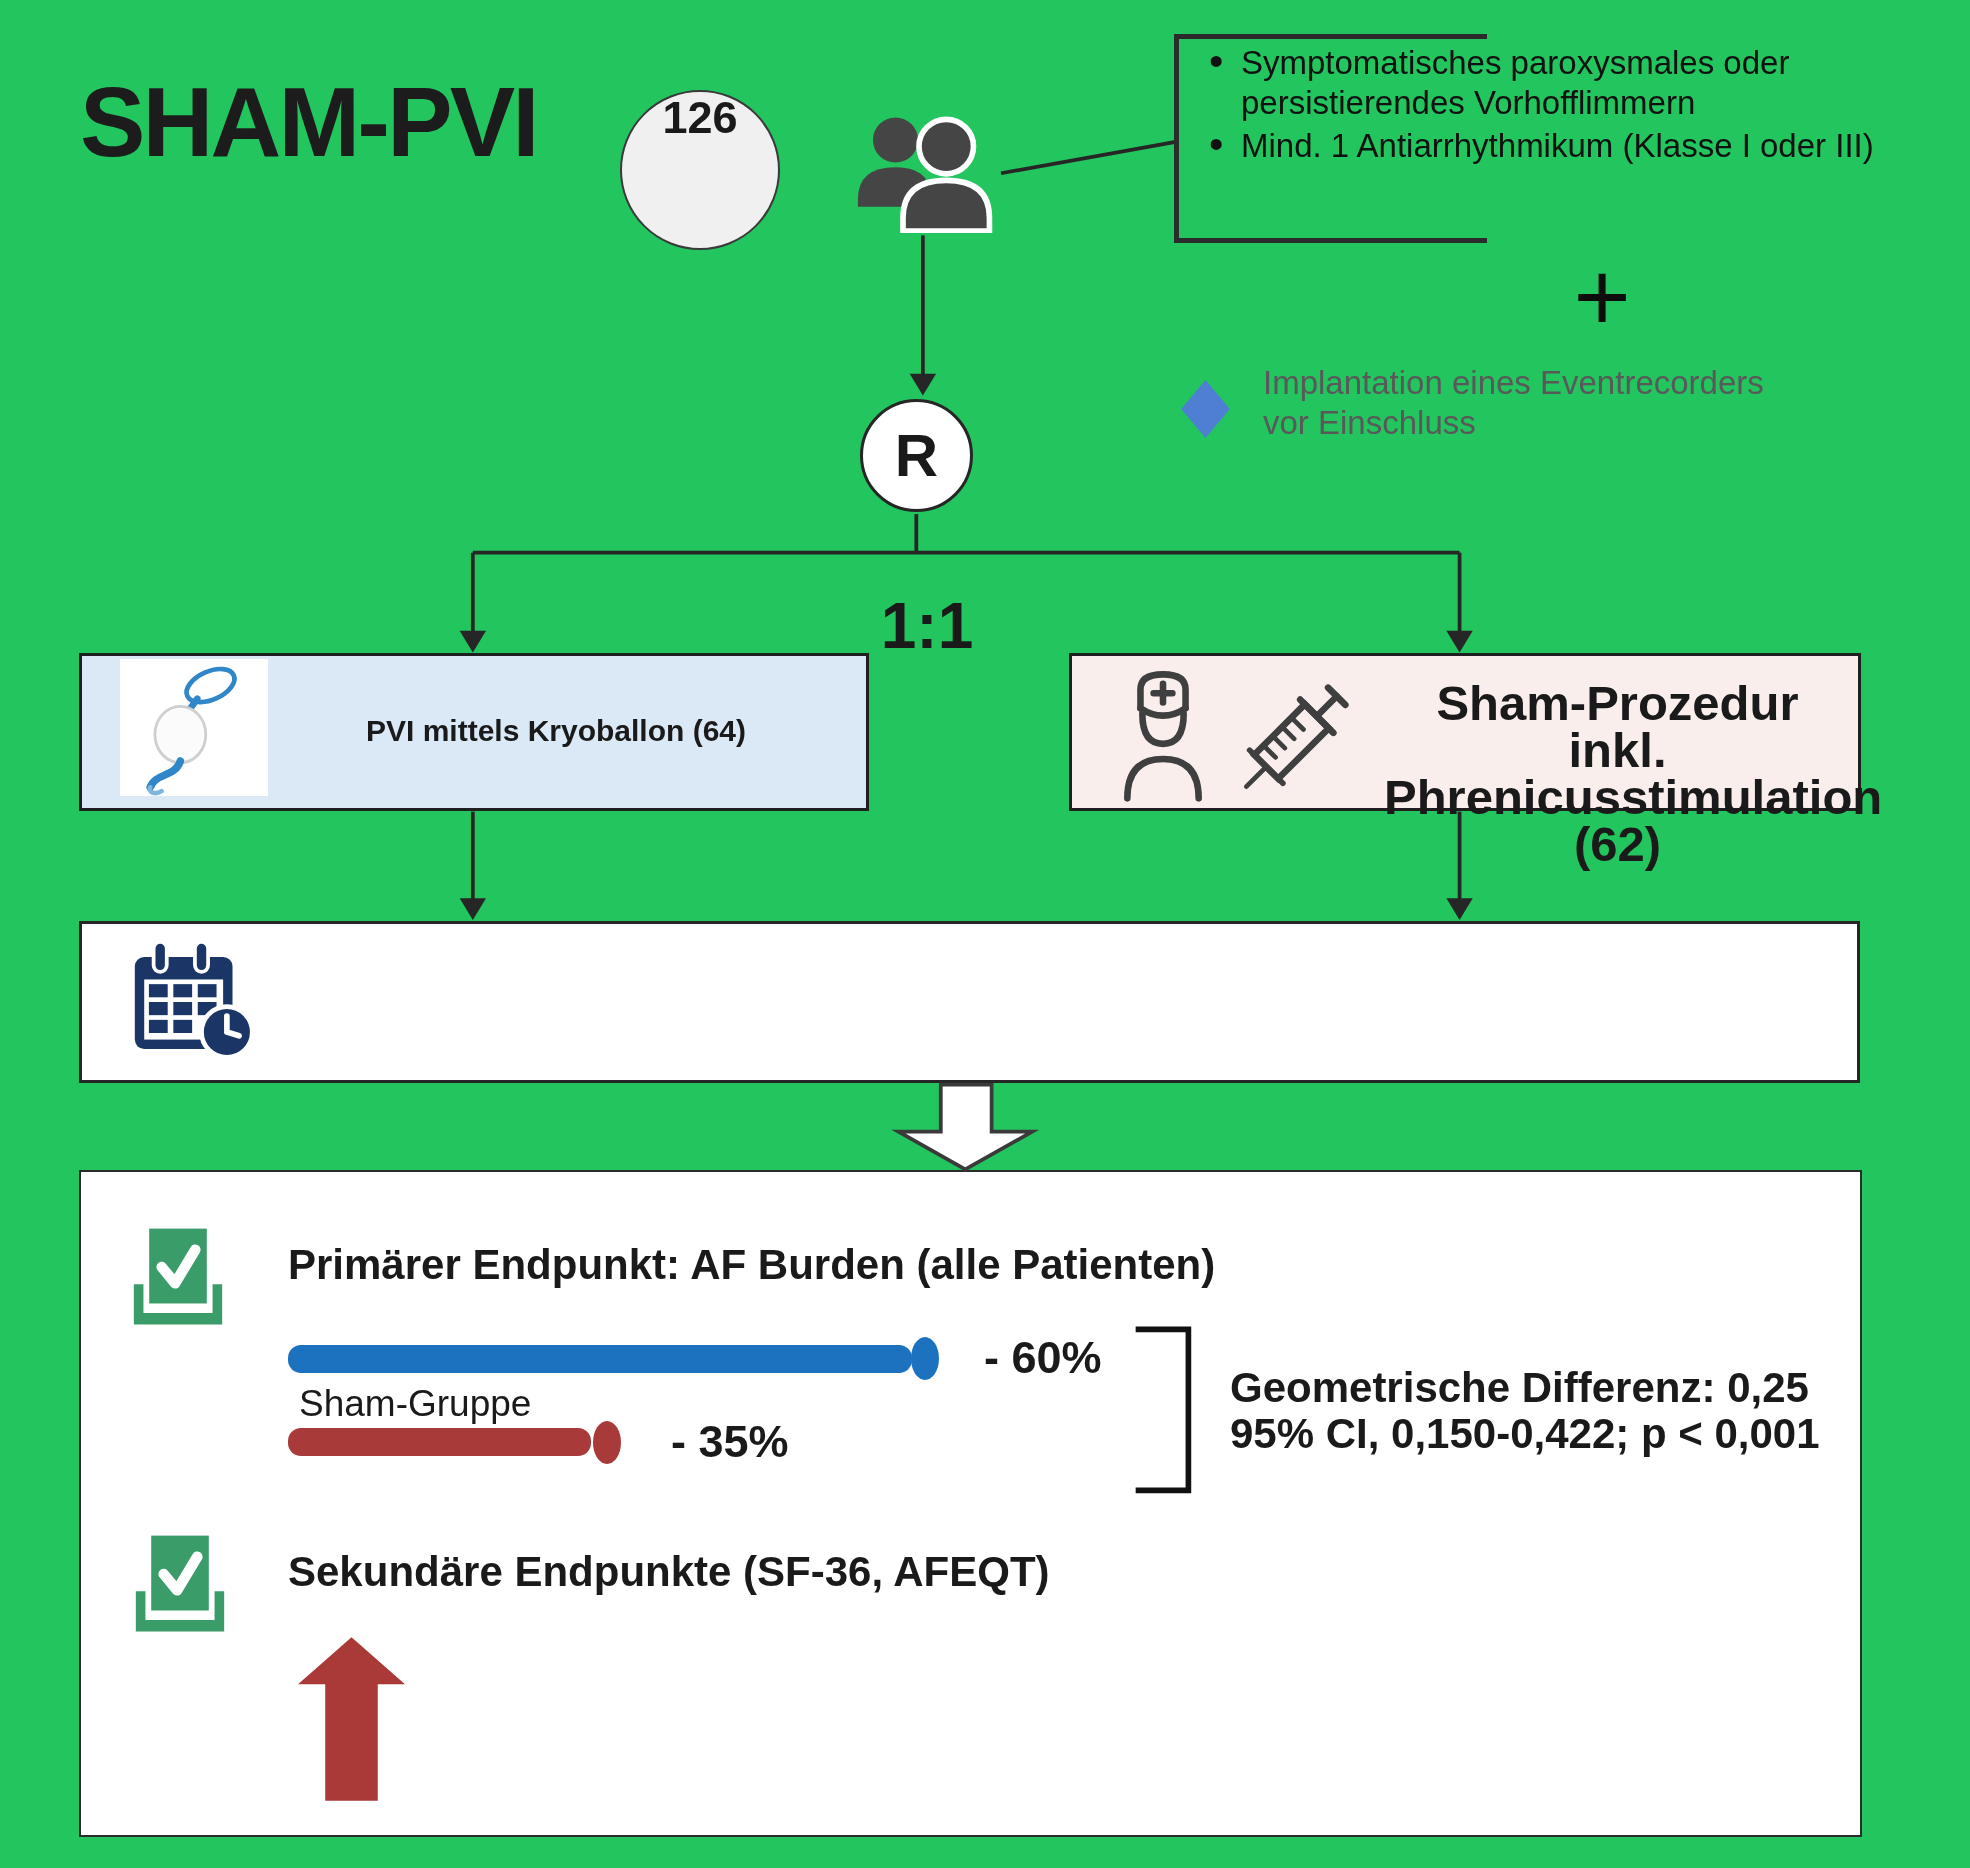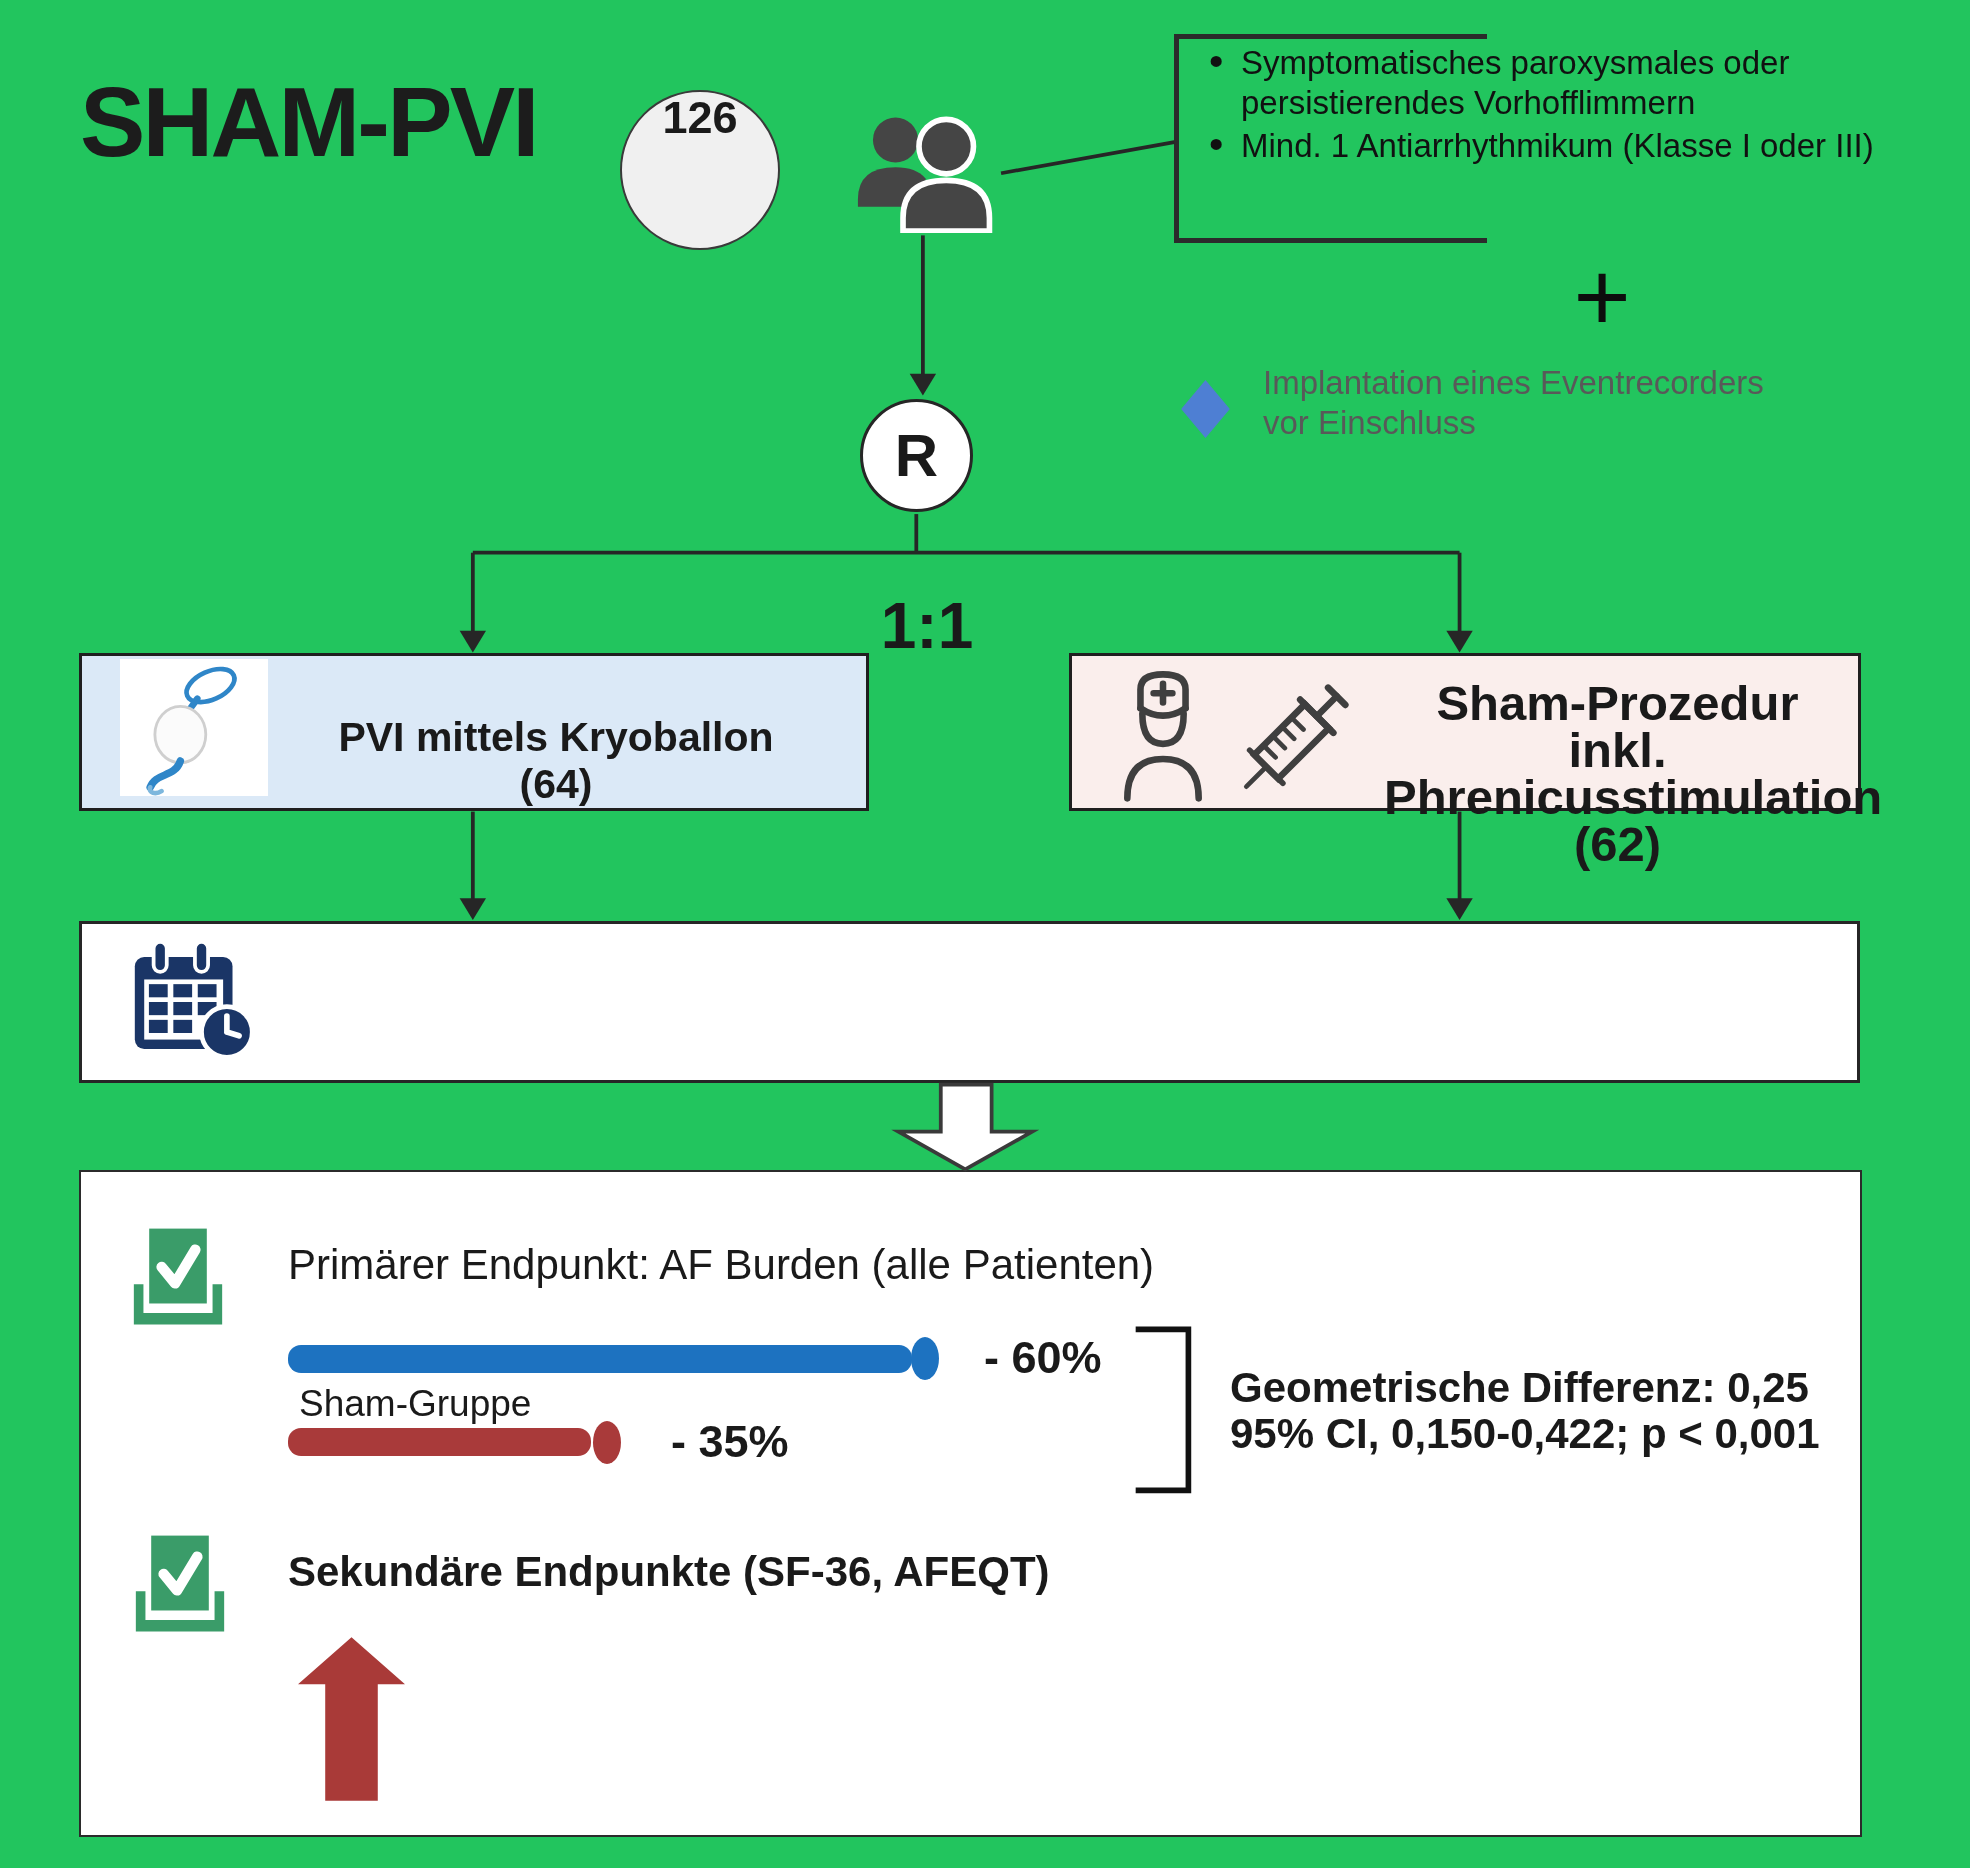--- a/index.html
+++ b/index.html
@@ -21,27 +21,27 @@
         display:flex;align-items:center;justify-content:center;}
   .note{left:1263px;top:363px;width:527px;font-size:33px;line-height:40px;color:#595959;}
   .rcircle{left:860px;top:399px;width:113px;height:113px;border-radius:50%;border:3.8px solid #262626;
            background:#fff;display:flex;align-items:center;justify-content:center;font-size:60px;font-weight:700;
            box-sizing:border-box;z-index:3;}
   .ratio{left:847px;top:589px;width:160px;text-align:center;font-size:64px;font-weight:700;}
   .arm{box-sizing:border-box;border:3.8px solid #1f1f1f;height:158px;}
   .armL{left:79px;top:653px;width:790px;background:#dbe9f7;}
   .armR{left:1069px;top:653px;width:792px;background:#faeeec;}
   .cryoimg{left:120px;top:659px;width:148px;height:137px;background:#ffffff;}
-  .armL-label{left:311px;top:714px;width:490px;text-align:center;font-size:41px;font-weight:700;}
+  .armL-label{left:311px;top:714px;width:490px;text-align:center;font-size:30px;font-weight:700;}
   .armR-label{left:1384px;top:680px;width:467px;text-align:center;font-size:49px;font-weight:700;line-height:47px;}
   .armR-label span{display:block;}
   .fubox{left:79px;top:921px;width:1781px;height:162px;background:#ffffff;border:3.8px solid #262626;box-sizing:border-box;}
   .futext{left:273px;top:981px;width:1563px;text-align:center;font-size:41px;font-weight:700;}
   .results{left:79px;top:1170px;width:1783px;height:667px;border:2.8px solid #2b2b2b;box-sizing:border-box;background:#fff;}
-  .h-primary{left:288px;top:1241px;font-size:42px;font-weight:400;}
+  .h-primary{left:288px;top:1241px;font-size:42px;font-weight:700;}
   .lbl-blue{left:299px;top:1299px;font-size:37px;}
   .lbl-red{left:299px;top:1383px;font-size:37px;}
   .bar{height:28px;border-radius:13px;}
   .bar-blue{left:288px;top:1345px;width:624px;background:#1d72c0;}
   .cap-blue{left:911px;top:1337px;width:28px;height:43px;border-radius:50%;background:#1d72c0;}
   .bar-red{left:288px;top:1428px;width:303px;background:#a93a3a;}
   .cap-red{left:593px;top:1421px;width:28px;height:43px;border-radius:50%;background:#a93a3a;}
   .v-blue{left:984px;top:1332px;font-size:45px;font-weight:700;}
   .v-red{left:671px;top:1416px;font-size:45px;font-weight:700;}
   .stats{left:1230px;top:1365px;width:678px;font-size:42px;font-weight:700;line-height:46px;white-space:nowrap;}

